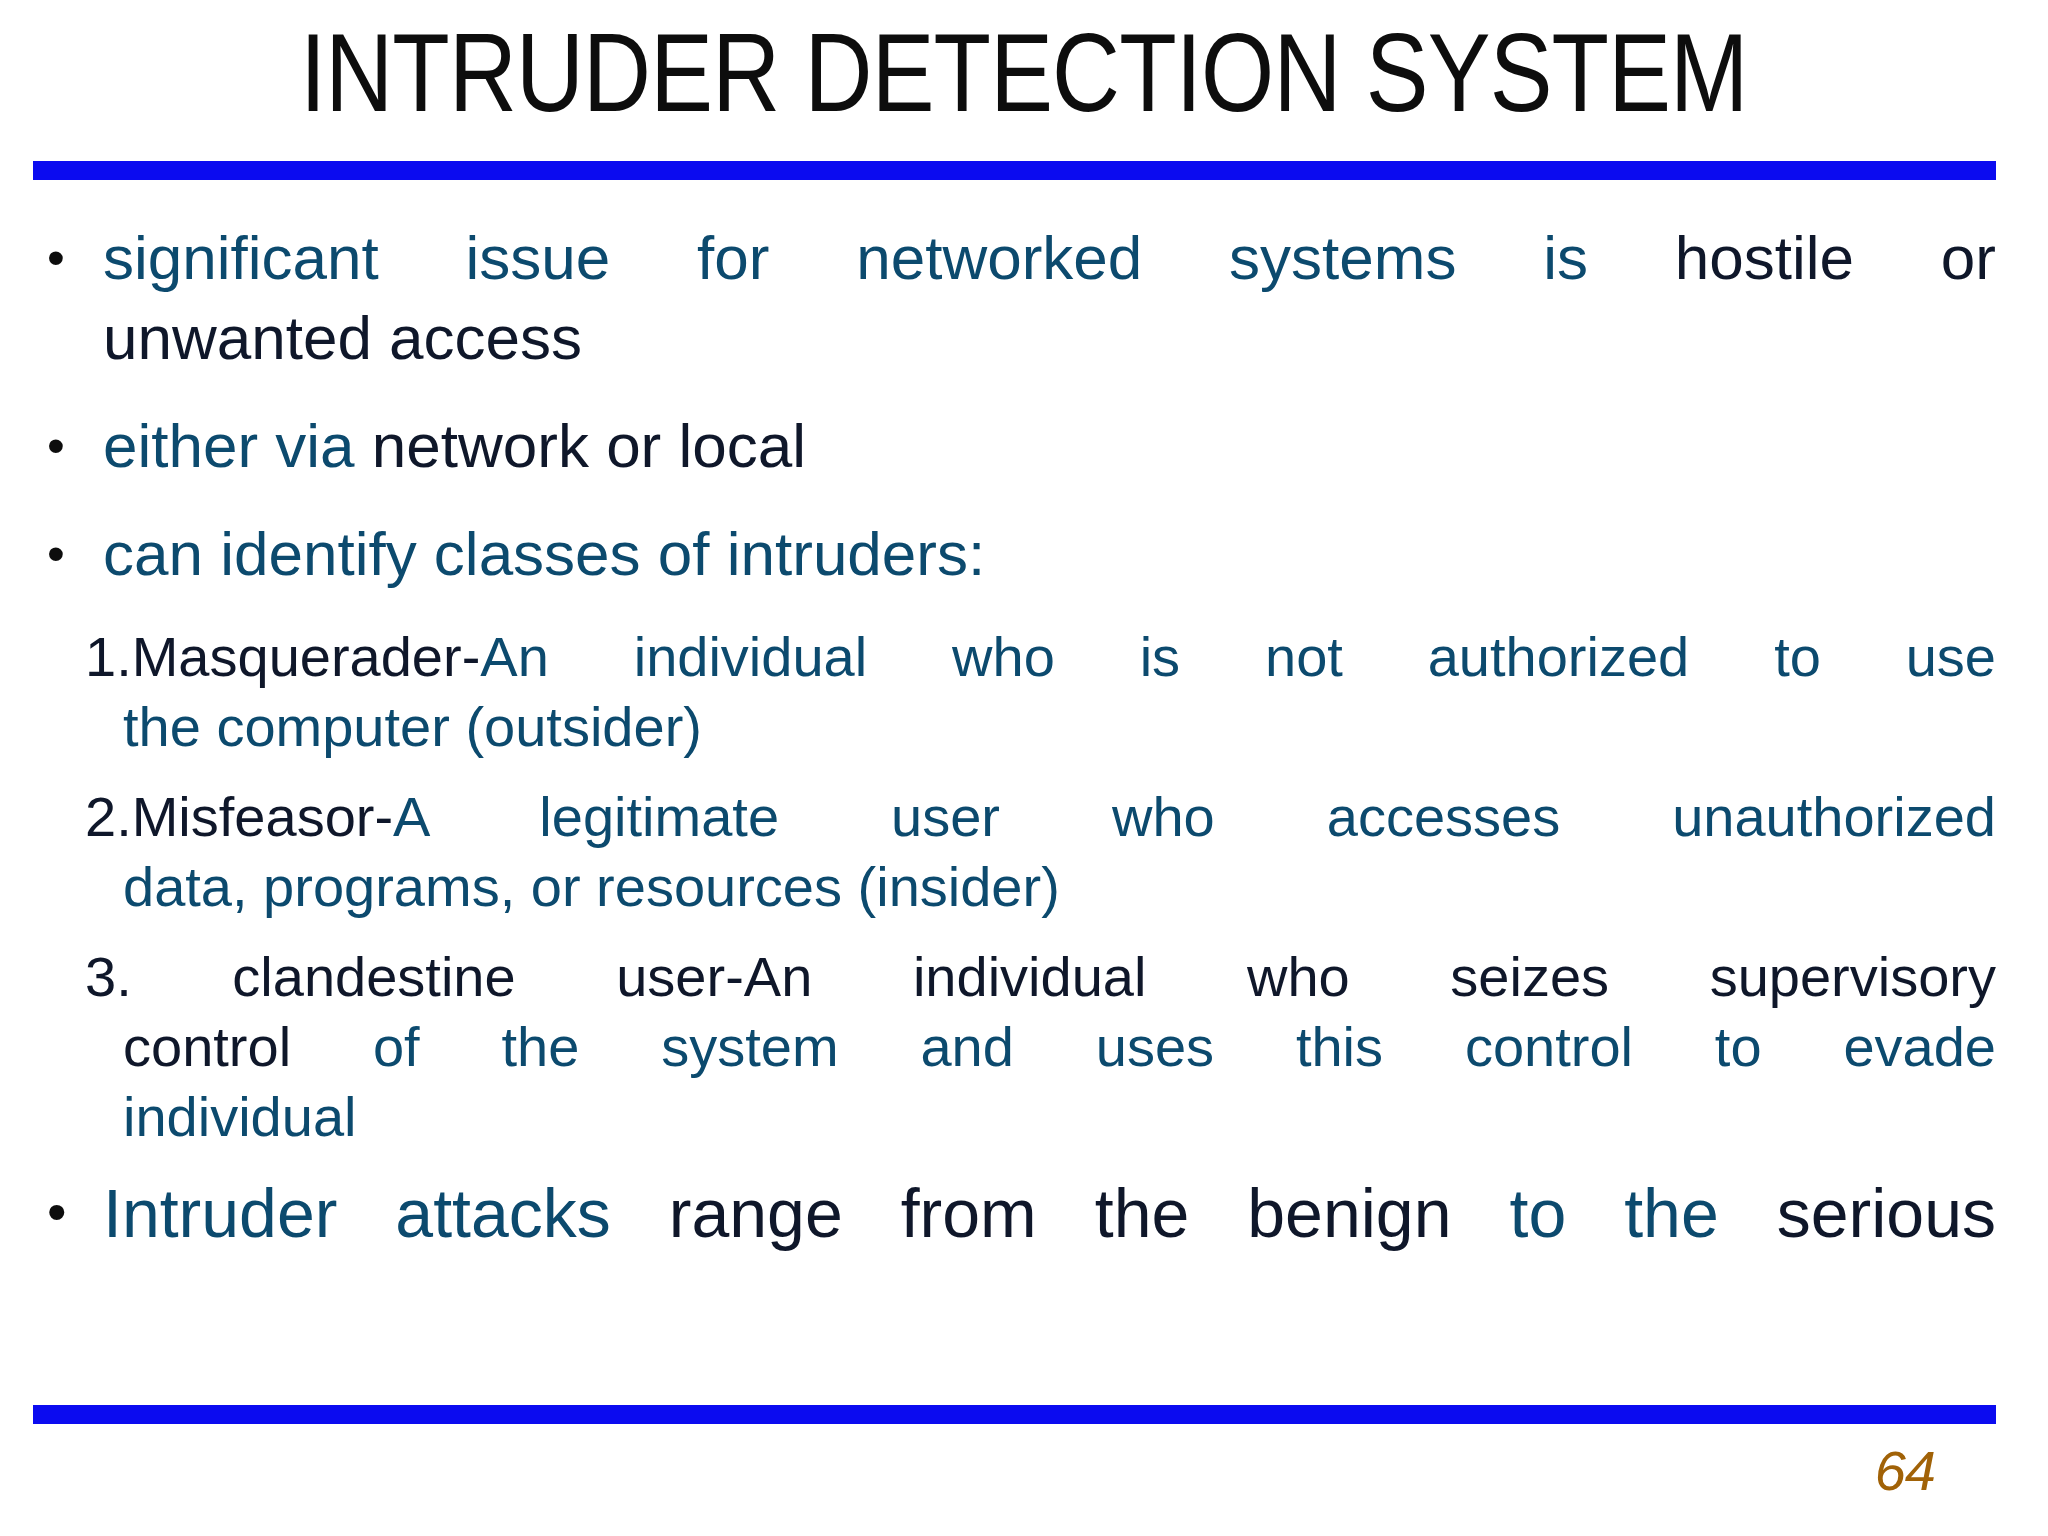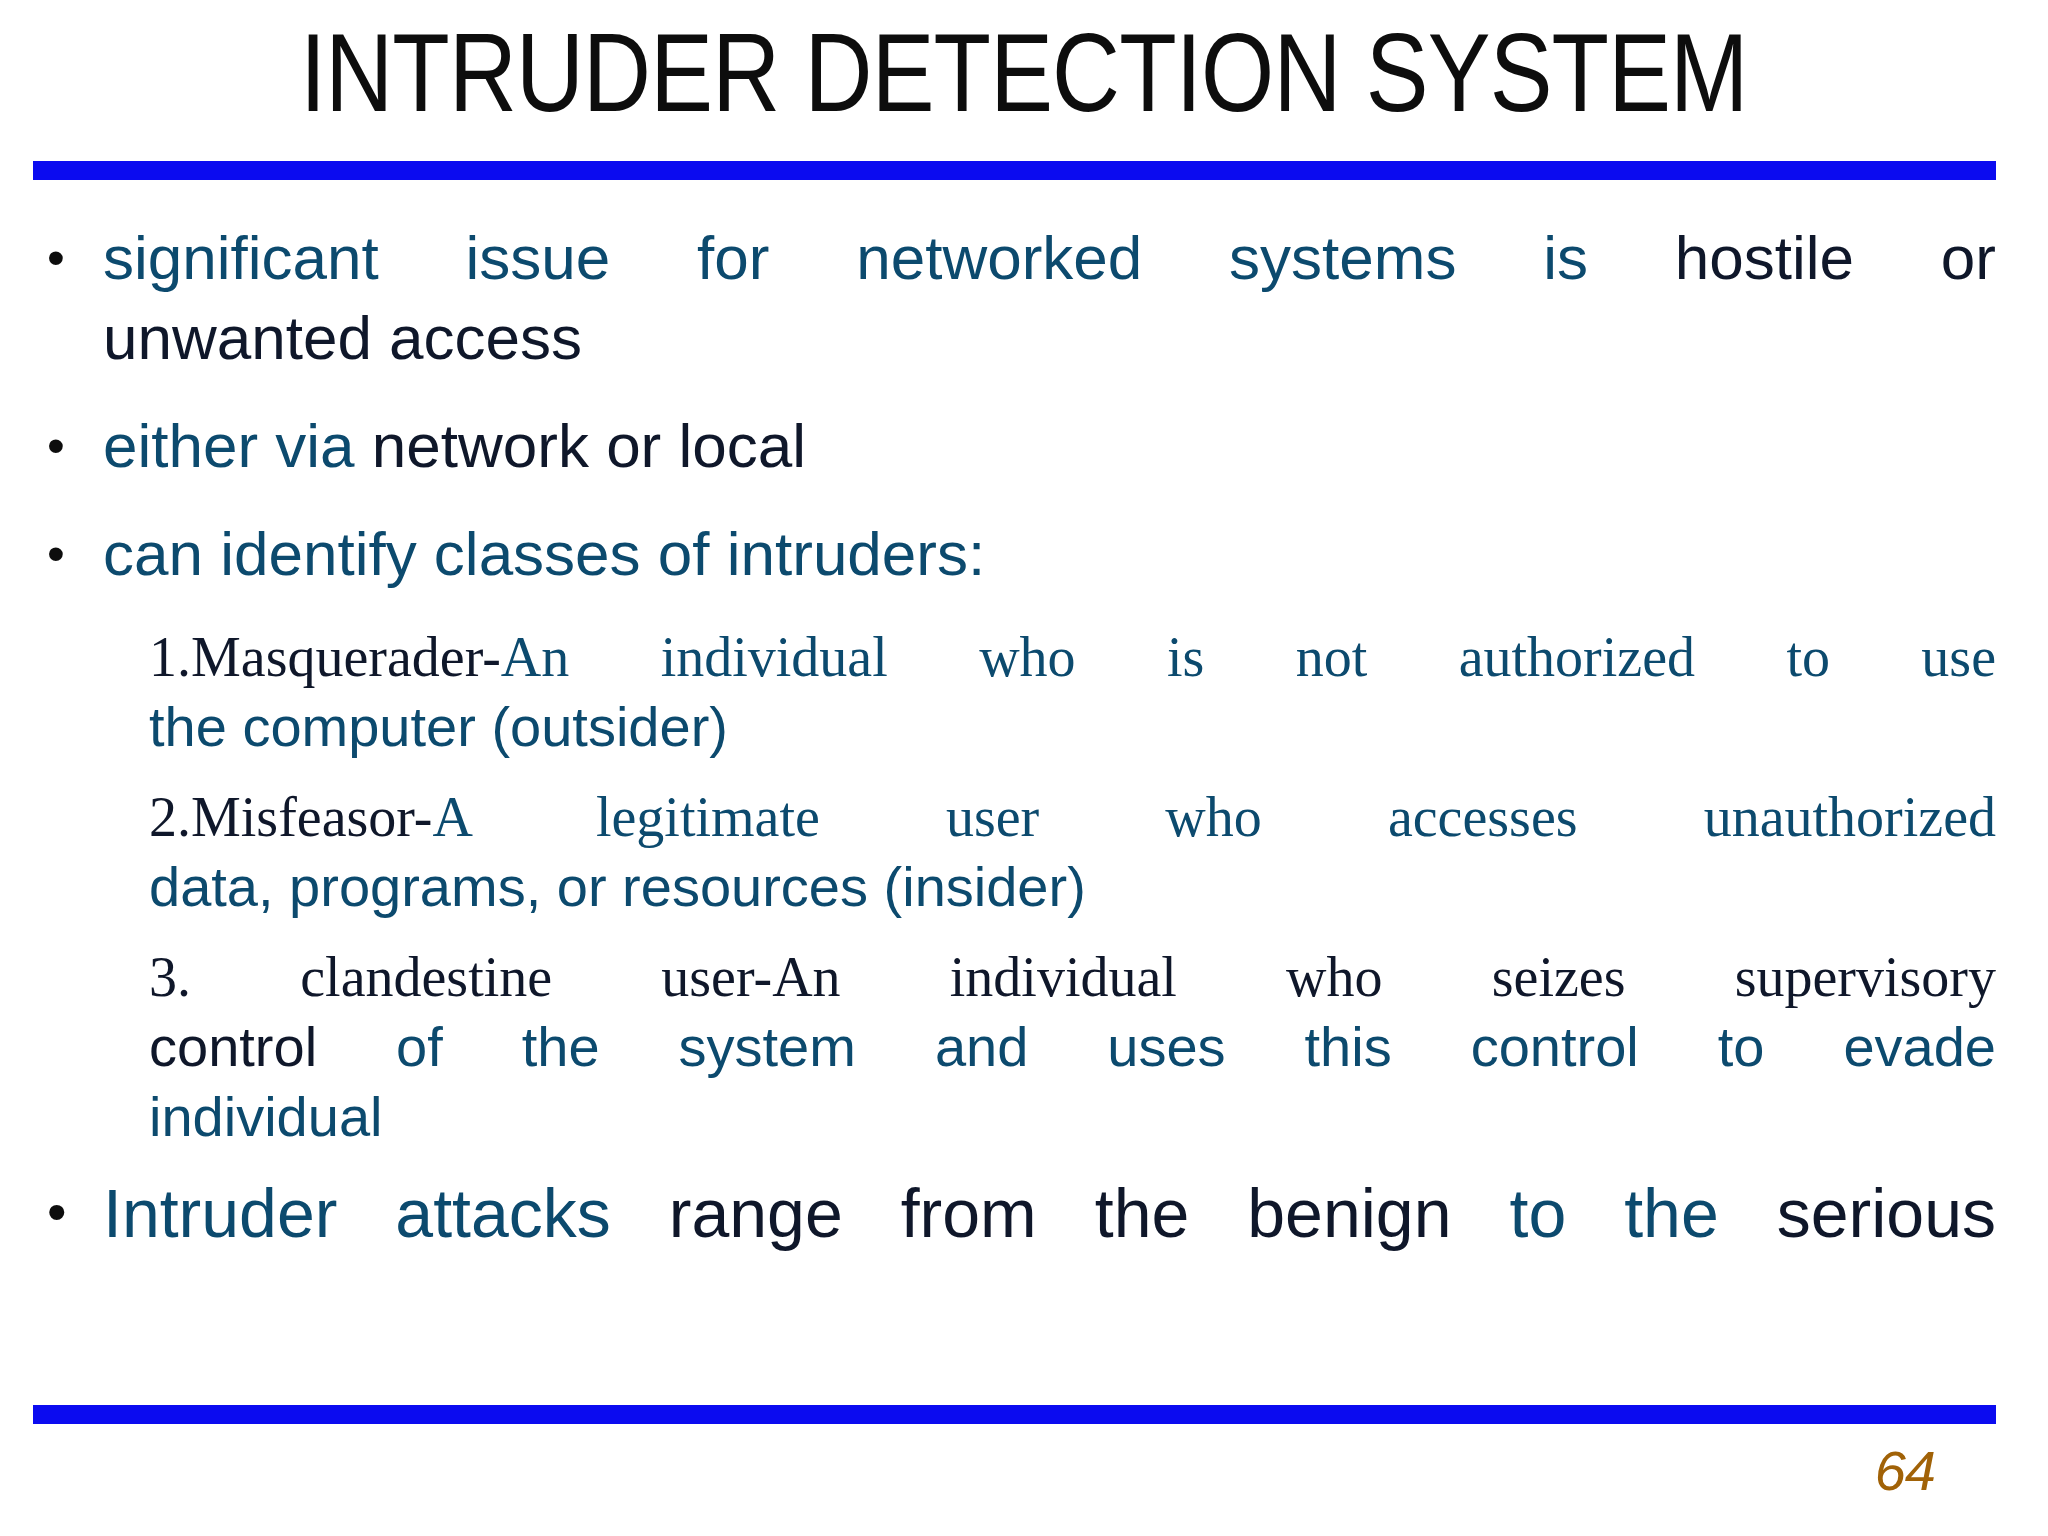--- a/index.html
+++ b/index.html
@@ -43,22 +43,22 @@
   .para{margin-bottom:28px;}
   .para.sub{margin-bottom:20px;}
   .para.last-bullet{margin-top:14px;font-size:68px;}
   .para.last-bullet .line{line-height:82px;}
   .bullet-marker{
     position:absolute;left:14px;top:0;
     font-size:0.82em;
     line-height:80px;
   }
   .para.bullet .line{margin-left:70px;}
-  .para.numbered .line{margin-left:116px;}
-  .para.numbered .line.num-first{margin-left:116px;font-family:Liberation Serif, serif;}
+  .para.numbered .line{margin-left:90px;}
+  .para.numbered .line.num-first{margin-left:52px;}
   .line{white-space:normal;}
   .line.just{
     text-align:justify;
     text-align-last:justify;
   }
   .seg-red{color:#0f172a;}
   .seg-black{color:#0c4a6e;}
   .page-number{
     position:absolute;
     right:113px;top:1438px;

